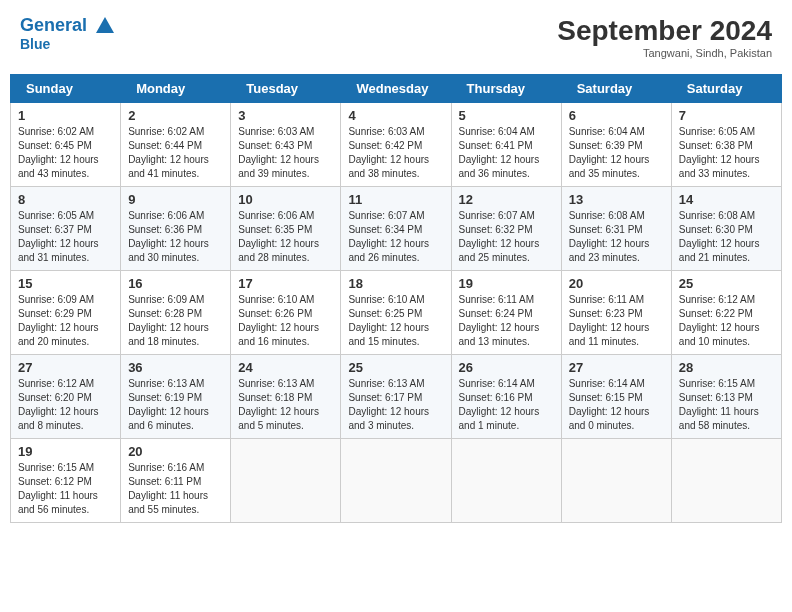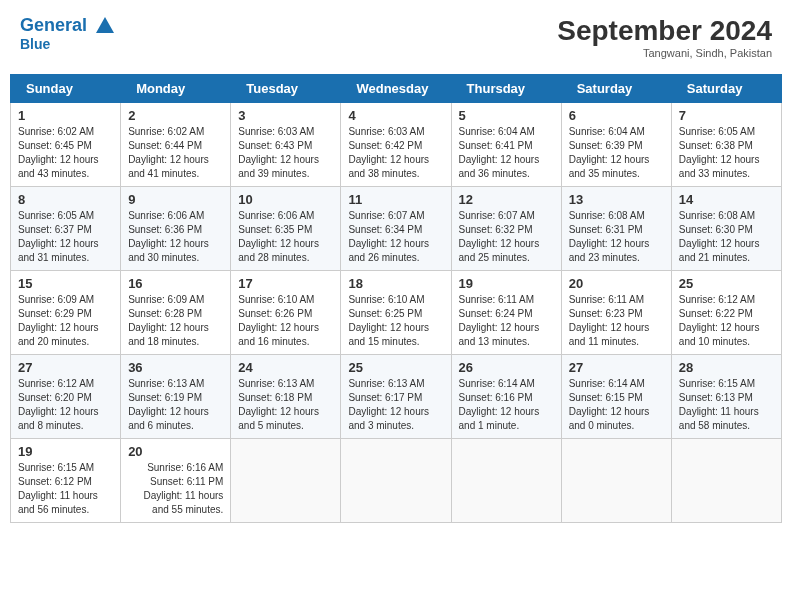--- a/index.html
+++ b/index.html
@@ -317,21 +317,21 @@
       <tr>
         <td>
           <span class="day-number">19</span>
           <div class="day-info" style="white-space: pre-line;">Sunrise: 6:15 AM
 Sunset: 6:12 PM
 Daylight: 11 hours
 and 56 minutes.</div>
         </td>
         <td>
           <span class="day-number">20</span>
-          <div class="day-info" style="white-space: pre-line; text-align: right;">Sunrise: 6:16 AM
+          <div class="day-info" style="white-space: pre-line;">Sunrise: 6:16 AM
 Sunset: 6:11 PM
 Daylight: 11 hours
 and 55 minutes.</div>
         </td>
         <td class="empty-cell"></td>
         <td class="empty-cell"></td>
         <td class="empty-cell"></td>
         <td class="empty-cell"></td>
         <td class="empty-cell"></td>
       </tr>

